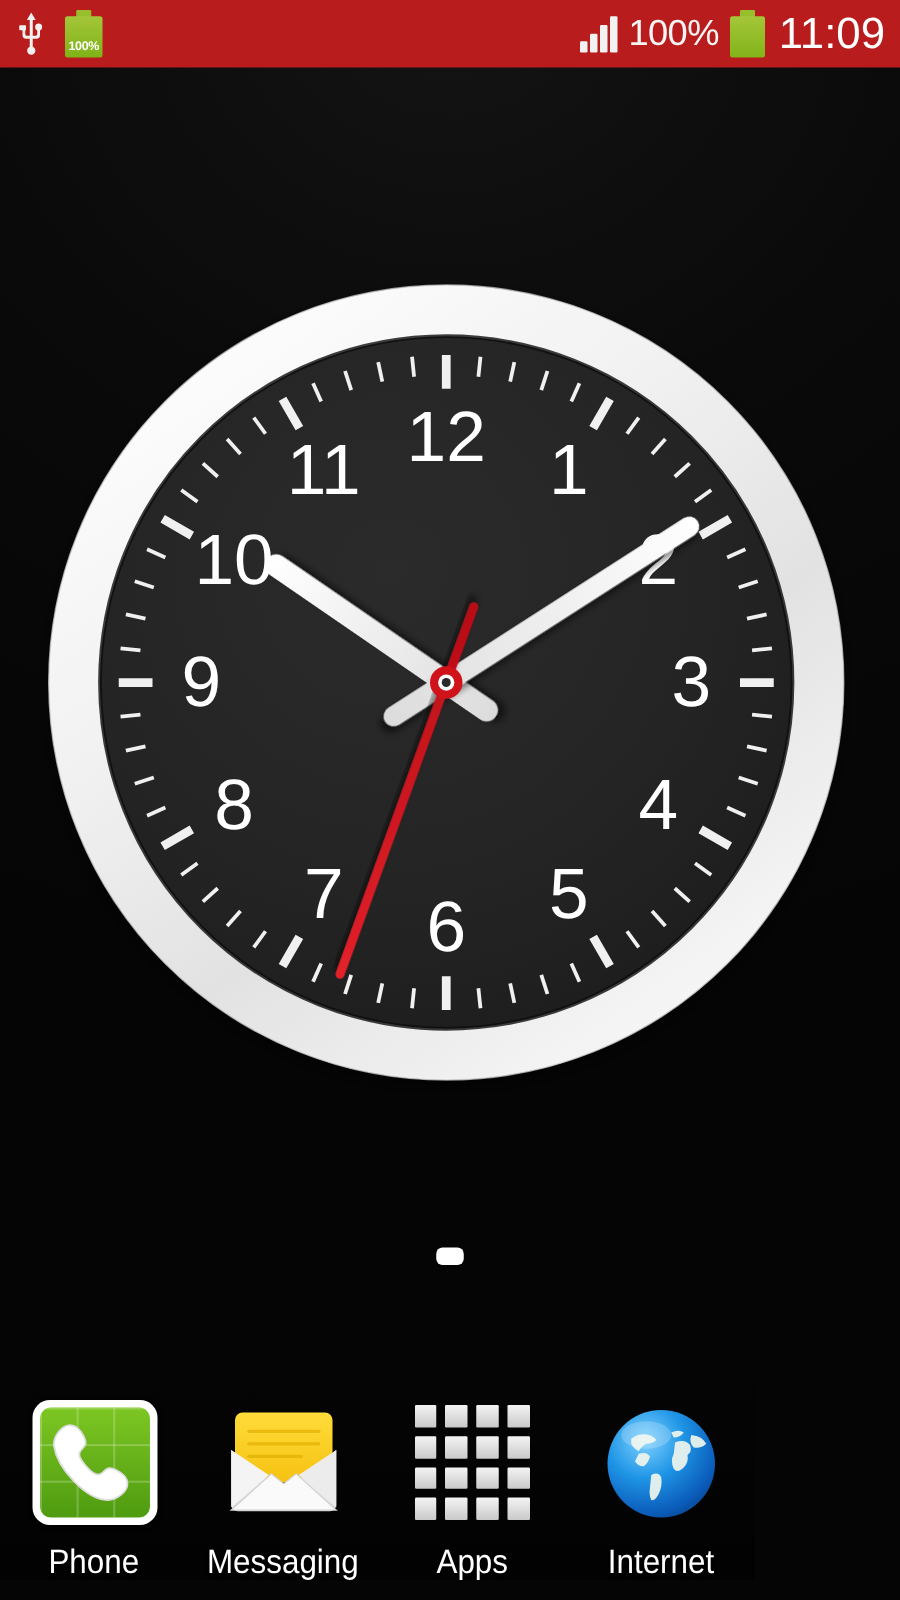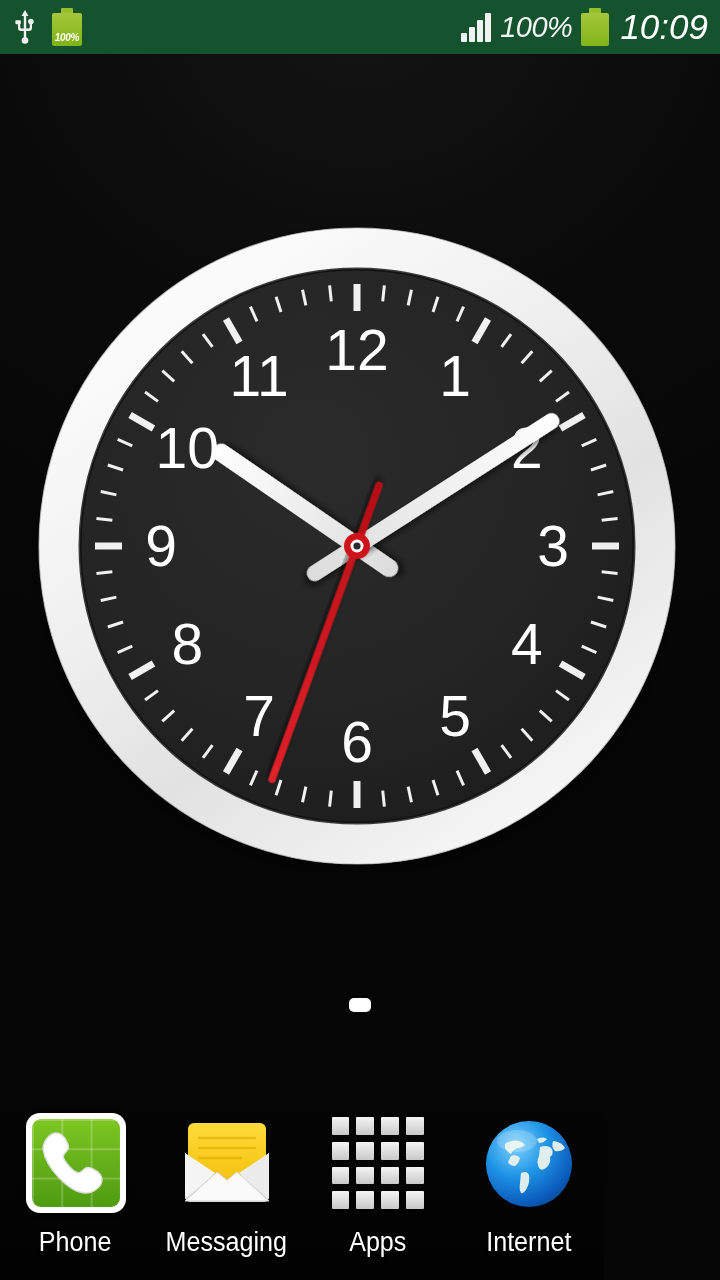--- a/index.html
+++ b/index.html
@@ -15,25 +15,24 @@
   #wallpaper{
     position:absolute; inset:0;
     background:
       radial-gradient(ellipse 120% 60% at 50% 0%, #141414 0%, #0a0a0a 45%, #050505 100%),
       linear-gradient(#0b0b0b, #000000);
   }
 
   
   #status-bar{
     position:absolute; top:0; left:0; width:720px; height:54px;
-    background:#14532d;
+    background:#b91c1c;
     display:flex; align-items:center;
     padding:0 12px;
     z-index:40;
-    font-style:italic;
   }
   #status-left{ display:flex; align-items:center; gap:14px; }
   #status-right{ margin-left:auto; display:flex; align-items:center; gap:9px; }
 
   .usb-icon{ width:26px; height:34px; display:block; }
   .batt-left{ position:relative; width:30px; height:38px; }
   .batt-left .body{
     position:absolute; left:0; top:5px; width:30px; height:33px;
     background:linear-gradient(#a4c639,#7fb317);
     border-radius:2px;
@@ -83,22 +82,22 @@
     display:flex; justify-content:center; gap:10px;
     z-index:20;
   }
   #page-indicator .dot{
     width:22px; height:14px; border-radius:5px;
     background:#ffffff;
   }
 
   
   #dock{
-    position:absolute; left:0; bottom:0; width:604px; height:205px;
-    display:flex; align-items:center; z-index:30;
+    position:absolute; left:0; bottom:16px; width:604px; height:205px;
+    display:flex; align-items:flex-end; z-index:30;
     padding-top:13px;
     background:linear-gradient(to bottom, rgba(0,0,0,0) 0%, rgba(0,0,0,0.35) 60%, rgba(0,0,0,0.6) 100%);
   }
   .dock-item{
     flex:1 1 0;
     display:flex; flex-direction:column; align-items:center;
     cursor:pointer;
   }
   .dock-ico{
     width:104px; height:104px; position:relative;
@@ -221,21 +220,21 @@
       <i></i>
     </span>
 
     <span class="pct-text">100%</span>
 
     <span class="batt-right">
       <span class="nub"></span>
       <span class="body"></span>
     </span>
 
-    <span class="clock-text">10:09</span>
+    <span class="clock-text">11:09</span>
 
   </div>
 </div>
 
 <div id="clock-widget">
   <svg viewBox="0 0 650 646" aria-hidden="true">
     <defs>
       <linearGradient id="bezelGrad" x1="0.15" y1="0" x2="0.85" y2="1">
         <stop offset="0%" stop-color="#ffffff"></stop>
         <stop offset="38%" stop-color="#f0f0f0"></stop>

